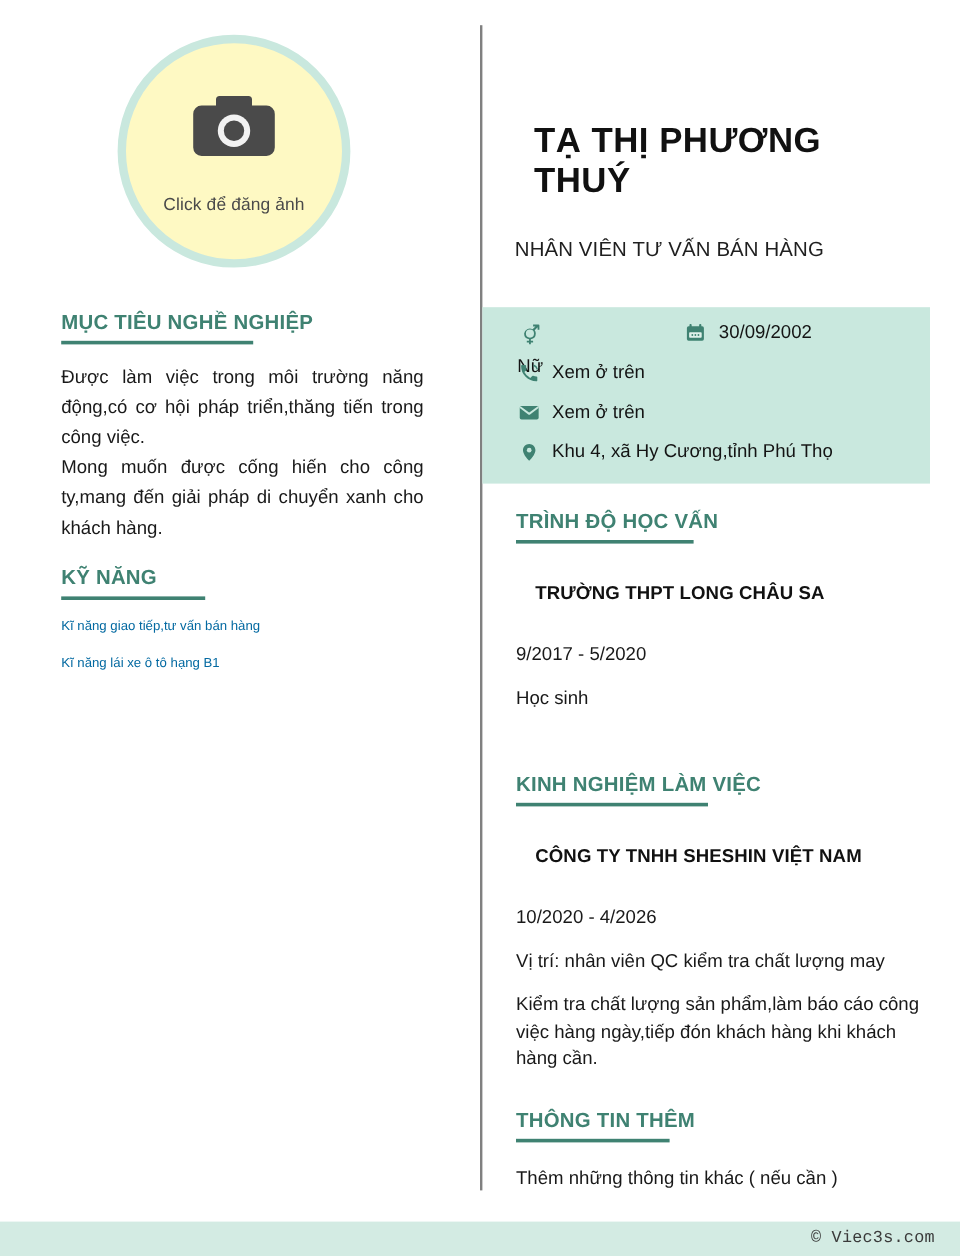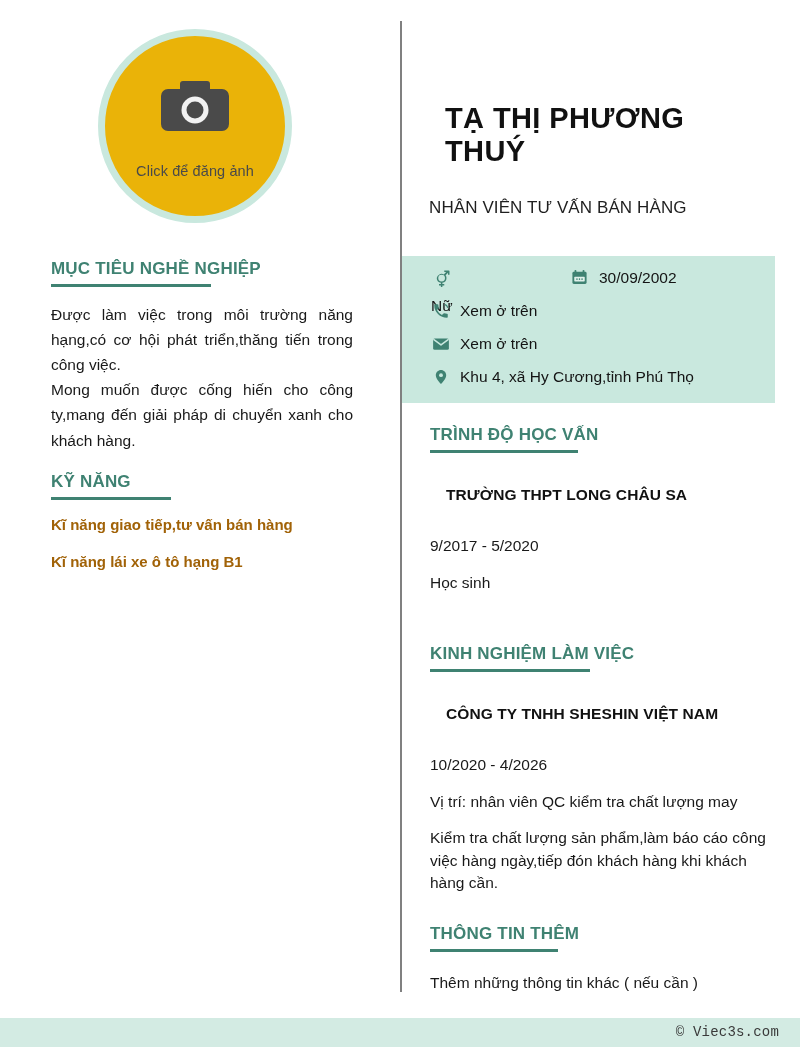--- a/index.html
+++ b/index.html
@@ -47,21 +47,21 @@
     left: 98px;
     top: 29px;
     width: 194px;
     height: 194px;
   }
   .photo-circle {
     width: 194px;
     height: 194px;
     box-sizing: border-box;
     border-radius: 50%;
-    background: #eab308;
+    background: #fef9c3;
     border: 7px solid #c9e8de;
     display: flex;
     flex-direction: column;
     align-items: center;
     justify-content: center;
     cursor: pointer;
     gap: 21px;
   }
   .camera-icon {
     display: block;
@@ -110,25 +110,24 @@
   .obj-body p {
     margin: 0;
   }
 
   .skill-list {
     list-style: none;
     margin: 0;
     padding: 14px 0 0 0;
   }
   .skill-list li {
-    font-size: 15px;
+    font-size: 11px;
     line-height: 1.5;
-    color: #a16207;
+    color: #0369a1;
     margin-bottom: 14px;
-    font-weight: bold;
   }
 
   
   .col-right {
     position: absolute;
     left: 402px;
     top: 0;
     width: 398px;
     height: 1010px;
   }
@@ -257,21 +256,21 @@
           </svg>
         </span>
         <span class="photo-caption">Click để đăng ảnh</span>
       </div>
     </div>
 
     <div class="sect" style="top:259px;">
       <h2 class="sect-head">MỤC TIÊU NGHỀ NGHIỆP</h2>
       <div class="sect-rule rule-w1"></div>
       <div class="obj-body">
-        <p>Được làm việc trong môi trường năng hạng,có cơ hội phát triển,thăng tiến trong công việc.</p>
+        <p>Được làm việc trong môi trường năng động,có cơ hội pháp triển,thăng tiến trong công việc.</p>
         <p>Mong muốn được cống hiến cho công ty,mang đến giải pháp di chuyển xanh cho khách hàng.</p>
       </div>
     </div>
 
     <div class="sect" style="top:472px;">
       <h2 class="sect-head">KỸ NĂNG</h2>
       <div class="sect-rule rule-w2"></div>
       <ul class="skill-list">
         <li>Kĩ năng giao tiếp,tư vấn bán hàng</li>
         <li>Kĩ năng lái xe ô tô hạng B1</li>

